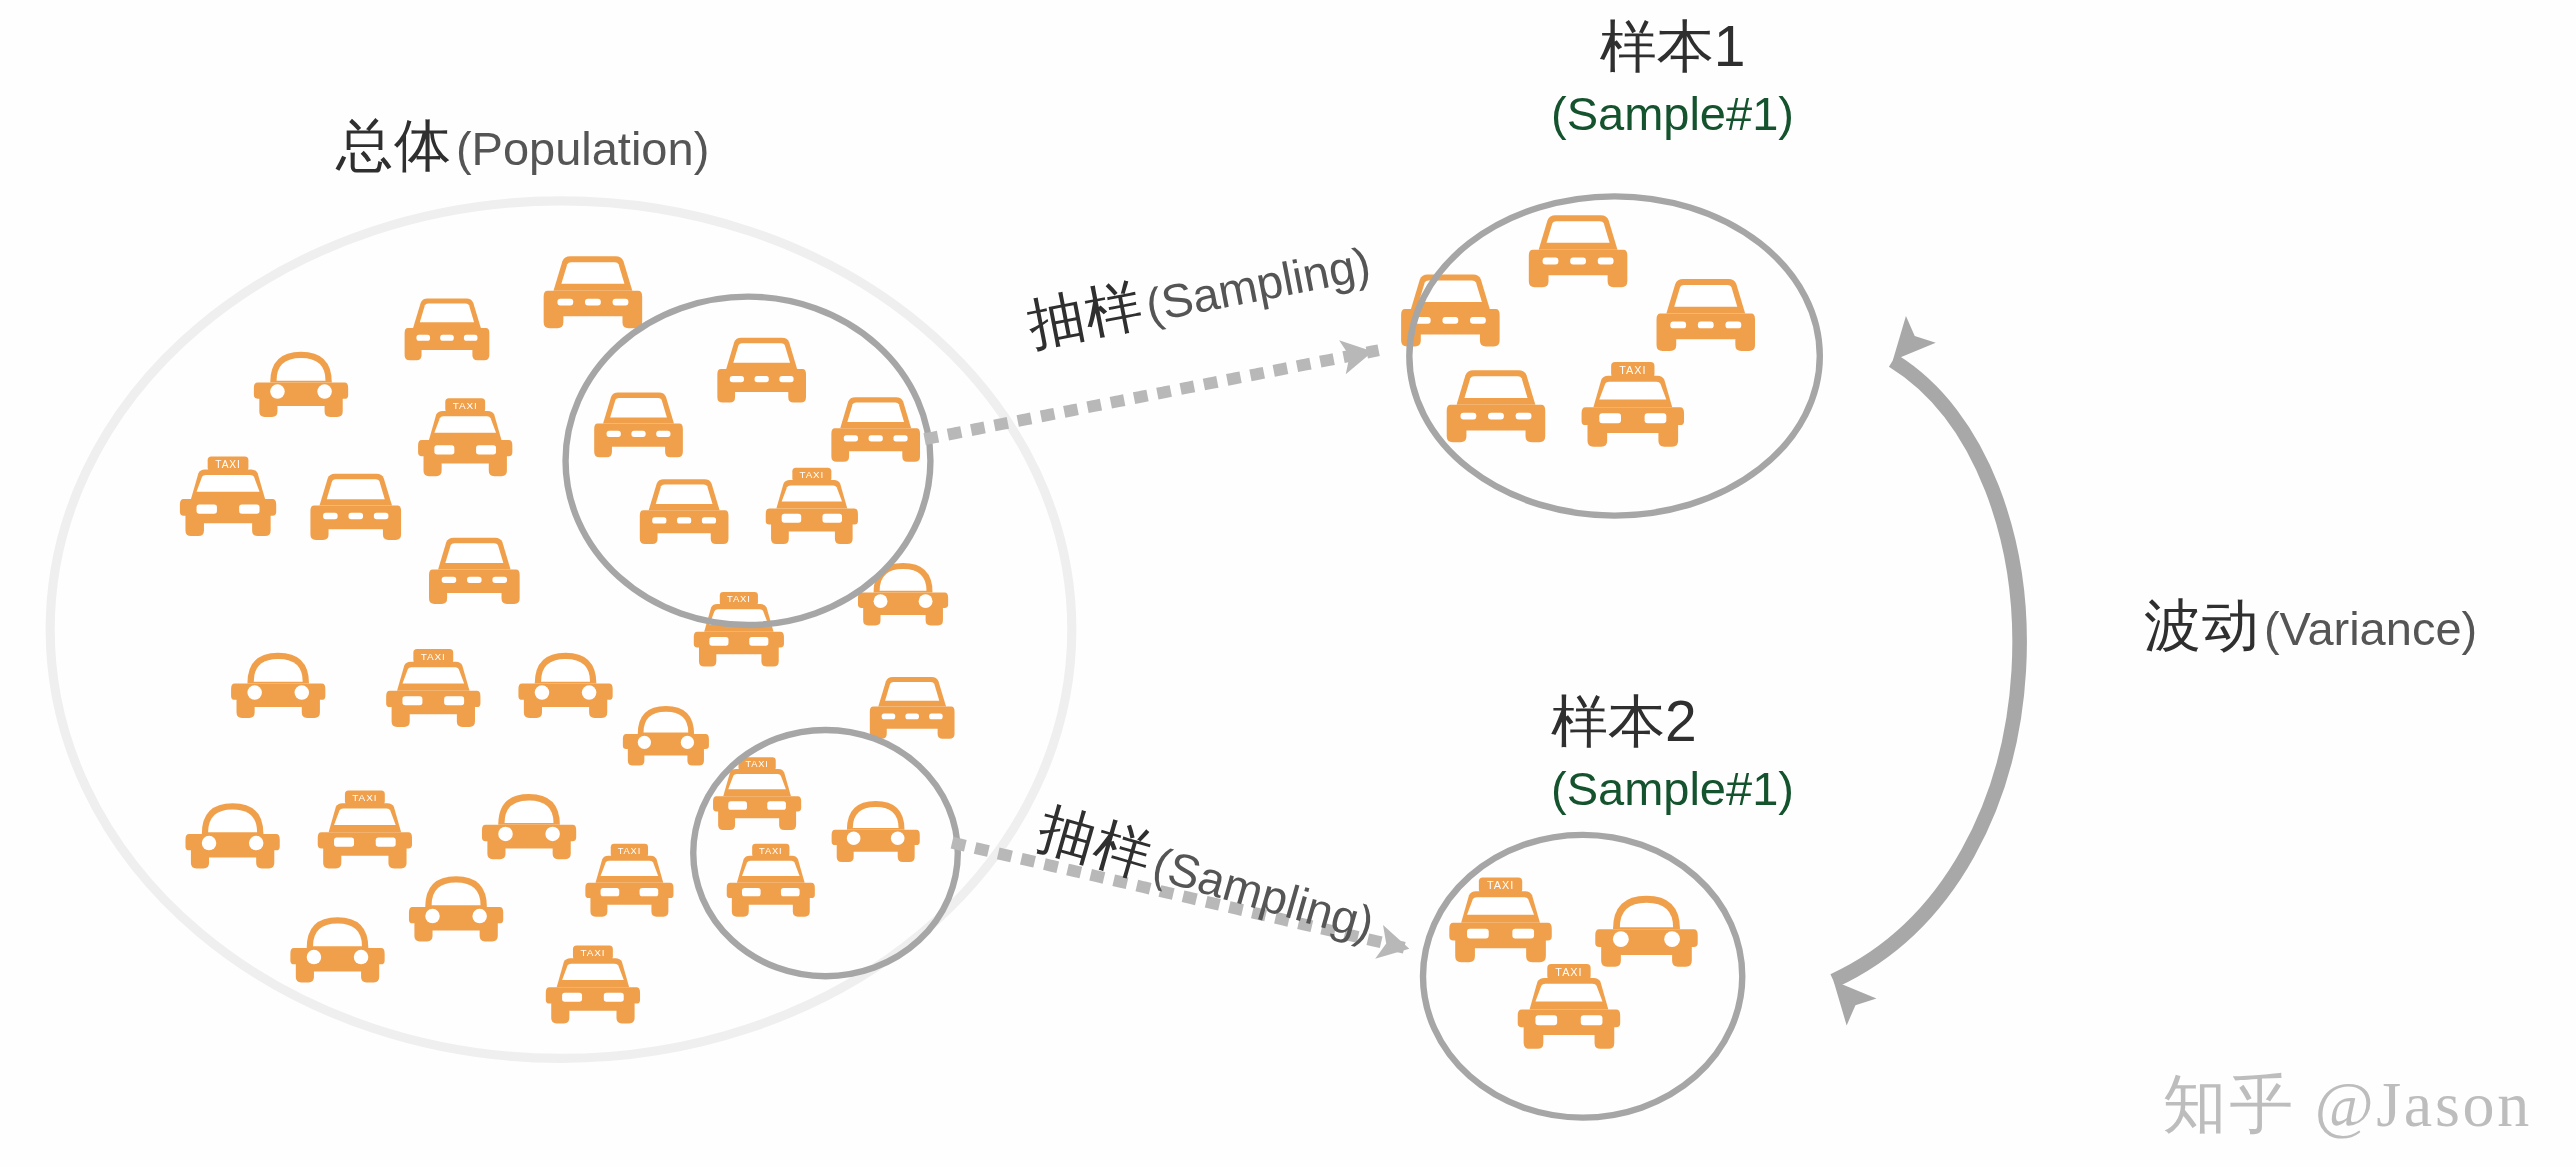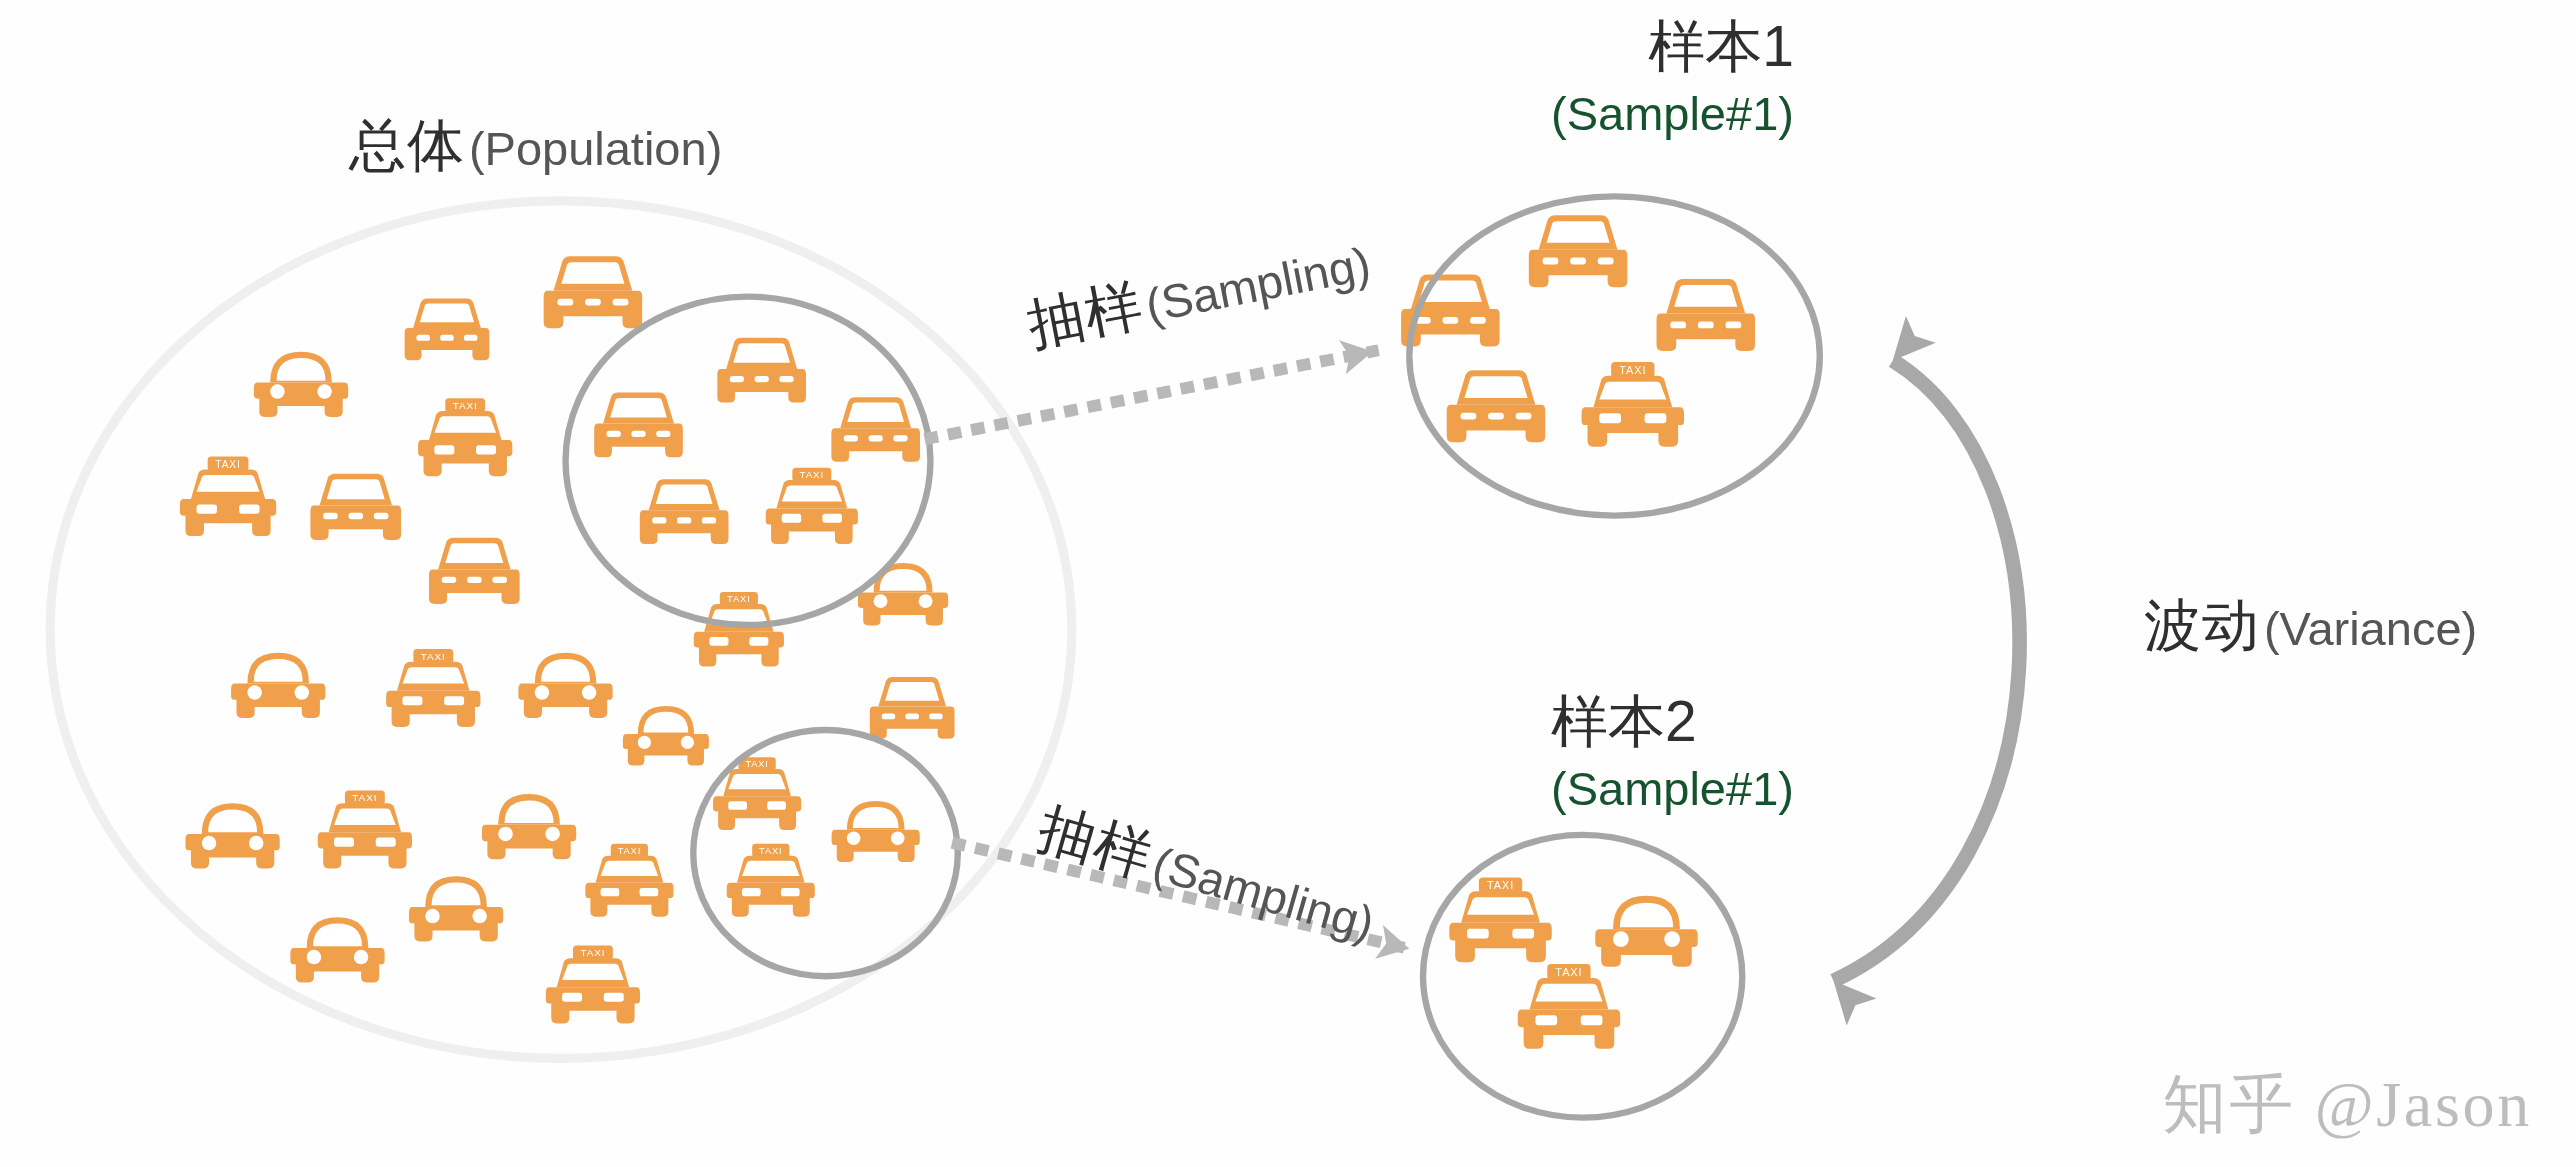--- a/index.html
+++ b/index.html
@@ -6,28 +6,28 @@
   body{
     width:2576px;height:1168px;position:relative;overflow:hidden;
     font-family:"Liberation Sans","DejaVu Sans",sans-serif;
     background:#fefefe;
   }
   #stage{position:absolute;left:0;top:0;width:2576px;height:1168px;}
   svg.layer{position:absolute;left:0;top:0;width:2576px;height:1168px;overflow:visible;}
   .lbl{position:absolute;white-space:nowrap;color:#2b2b2b;line-height:1.15;}
   .lbl .cn{font-size:57px;letter-spacing:0.9px;color:#2f2f2f;}
   .lbl .en{font-size:47px;color:#555555;}
-  .title-block{text-align:right;margin-left:13px;}
+  .title-block{text-align:right;}
   .watermark{
     position:absolute;right:44px;bottom:20px;
     font-family:"Liberation Serif","DejaVu Serif",serif;
     font-size:64px;color:#bdbdbd;letter-spacing:2.7px;white-space:nowrap;
   }
   .pop-title{position:absolute;left:336px;top:113px;}
-  .s1-title{position:absolute;left:1551px;top:9px;text-align:right;}
+  .s1-title{position:absolute;left:1551px;top:9px;text-align:center;}
   .s2-title{position:absolute;left:1551px;top:684px;text-align:left;}
   .var-title{position:absolute;left:2144px;top:593px;}
   .s1-title .cn,.s2-title .cn{display:block;font-size:57px;color:#2f2f2f;}
   .s1-title .en,.s2-title .en{display:block;font-size:47px;color:#14532d;}
 </style>
 </head>
 <body>
 
 <div id="stage">
 

